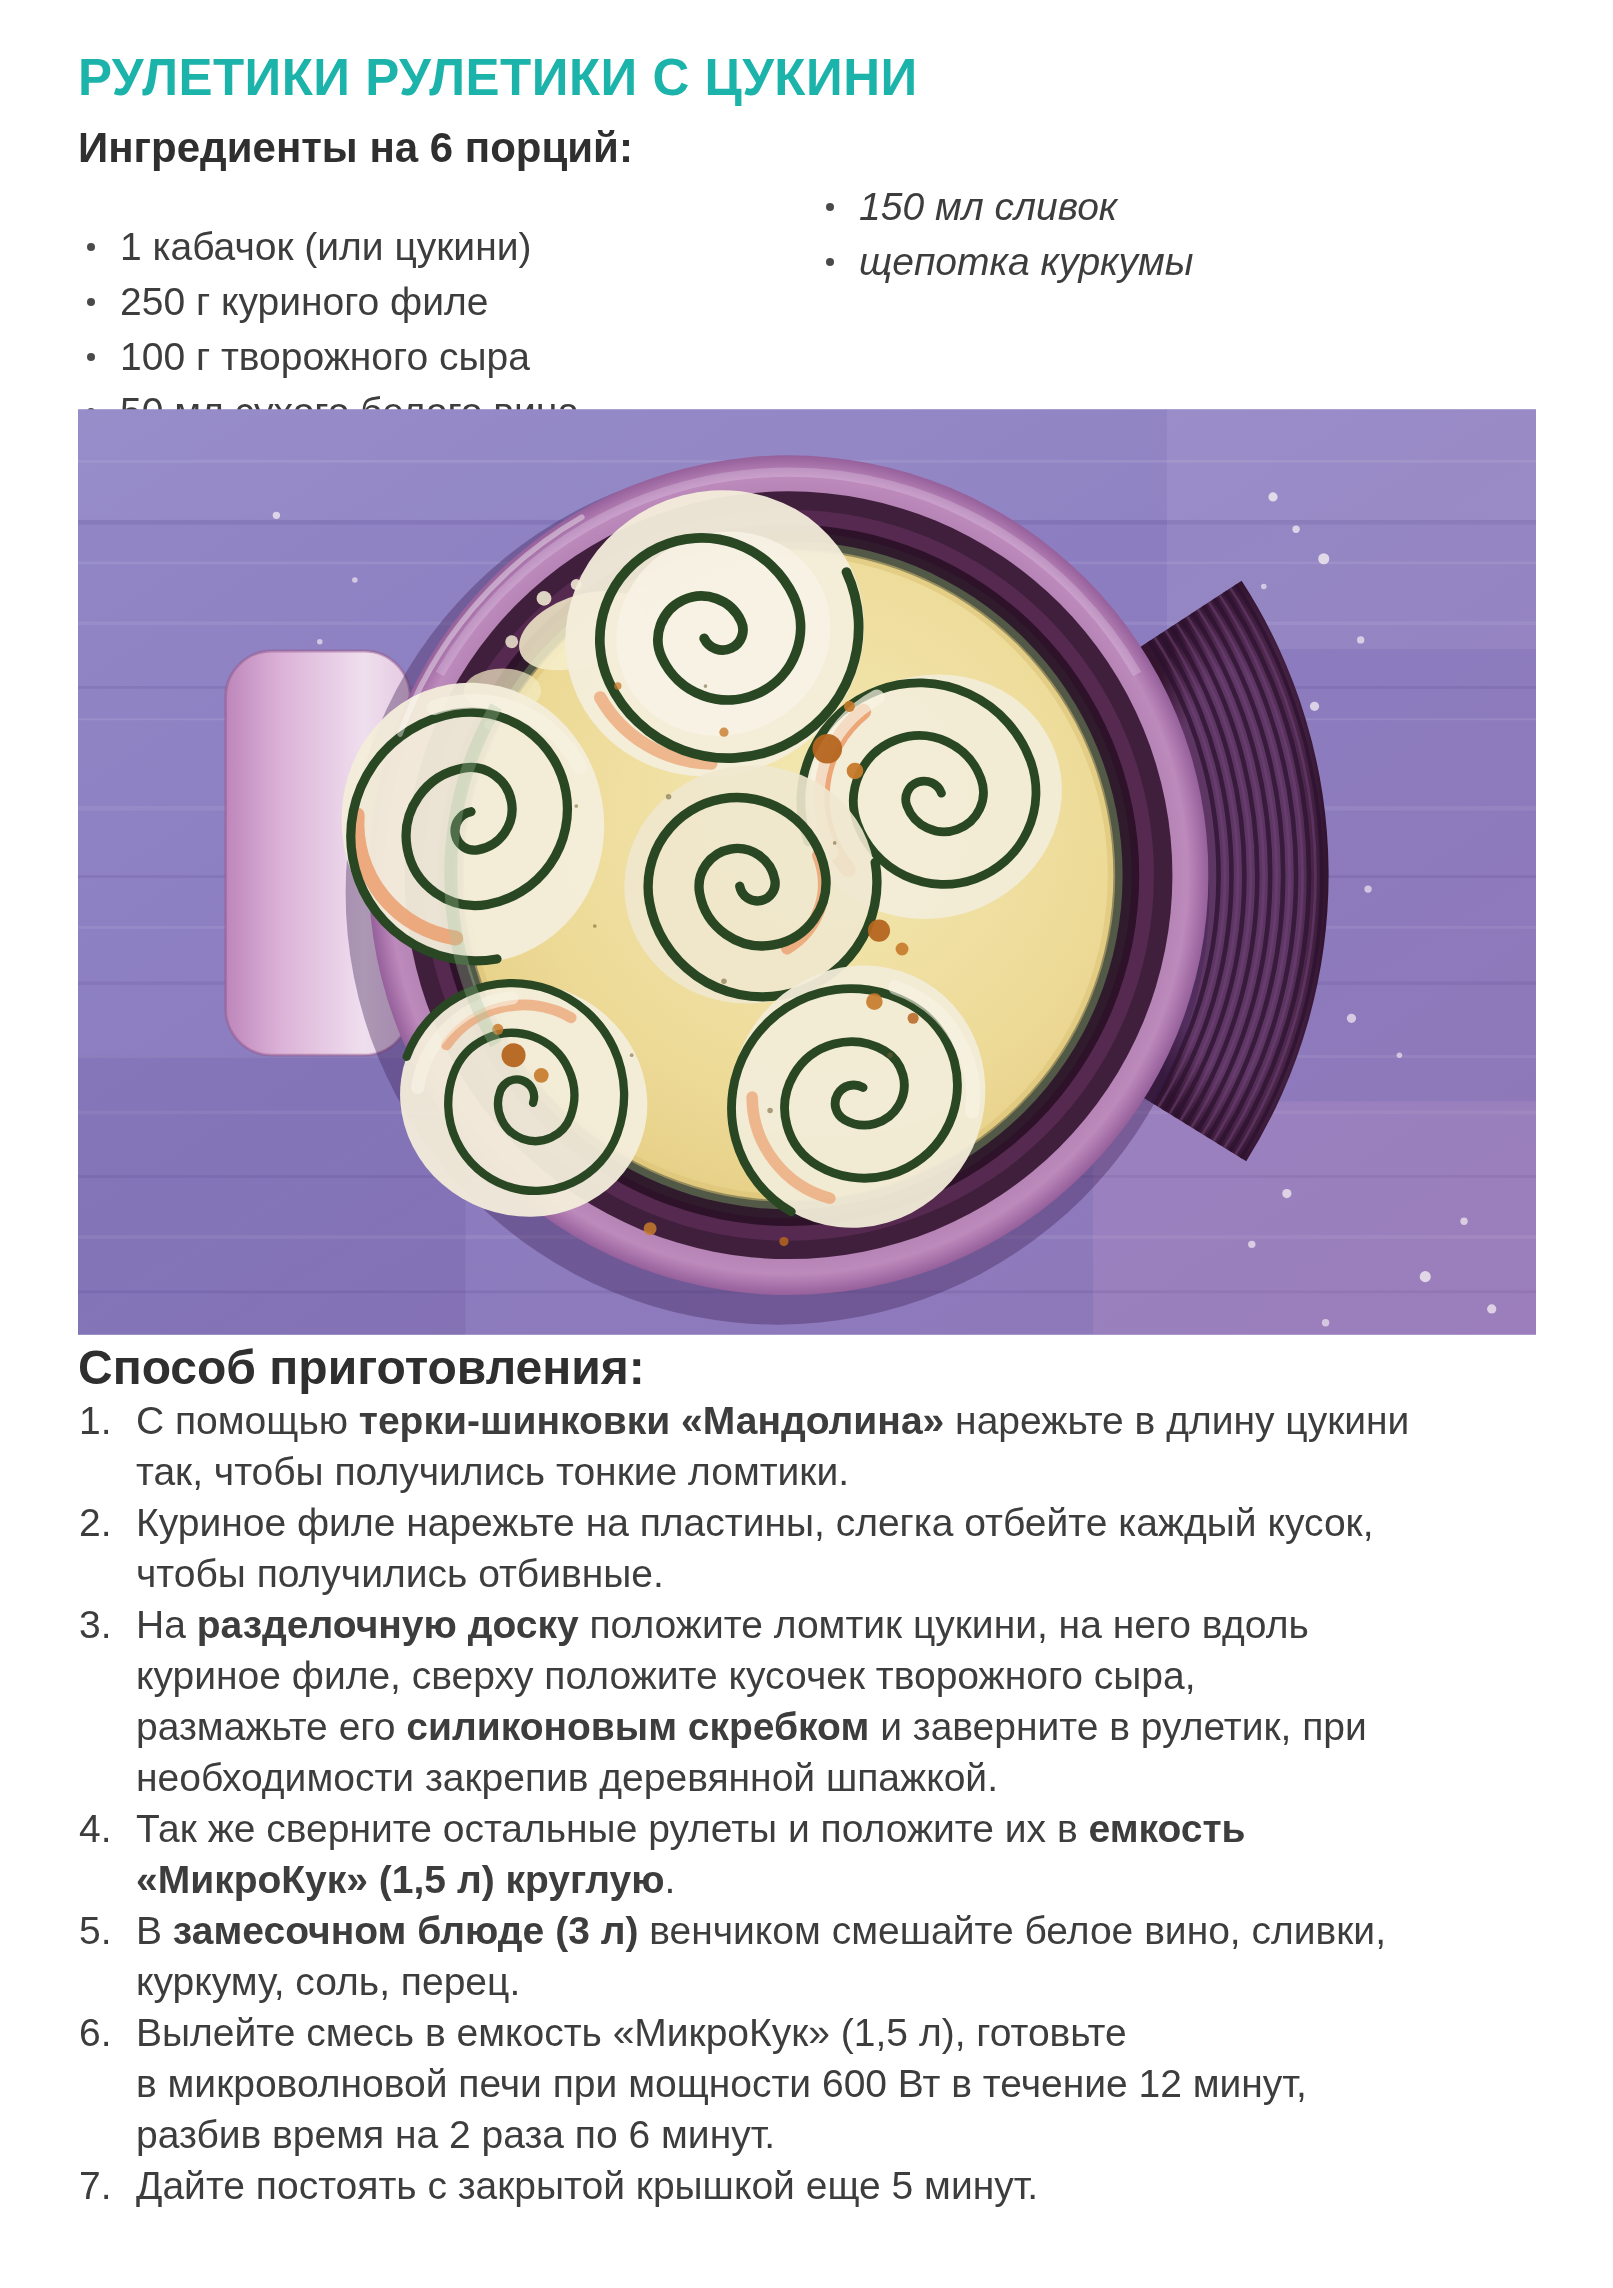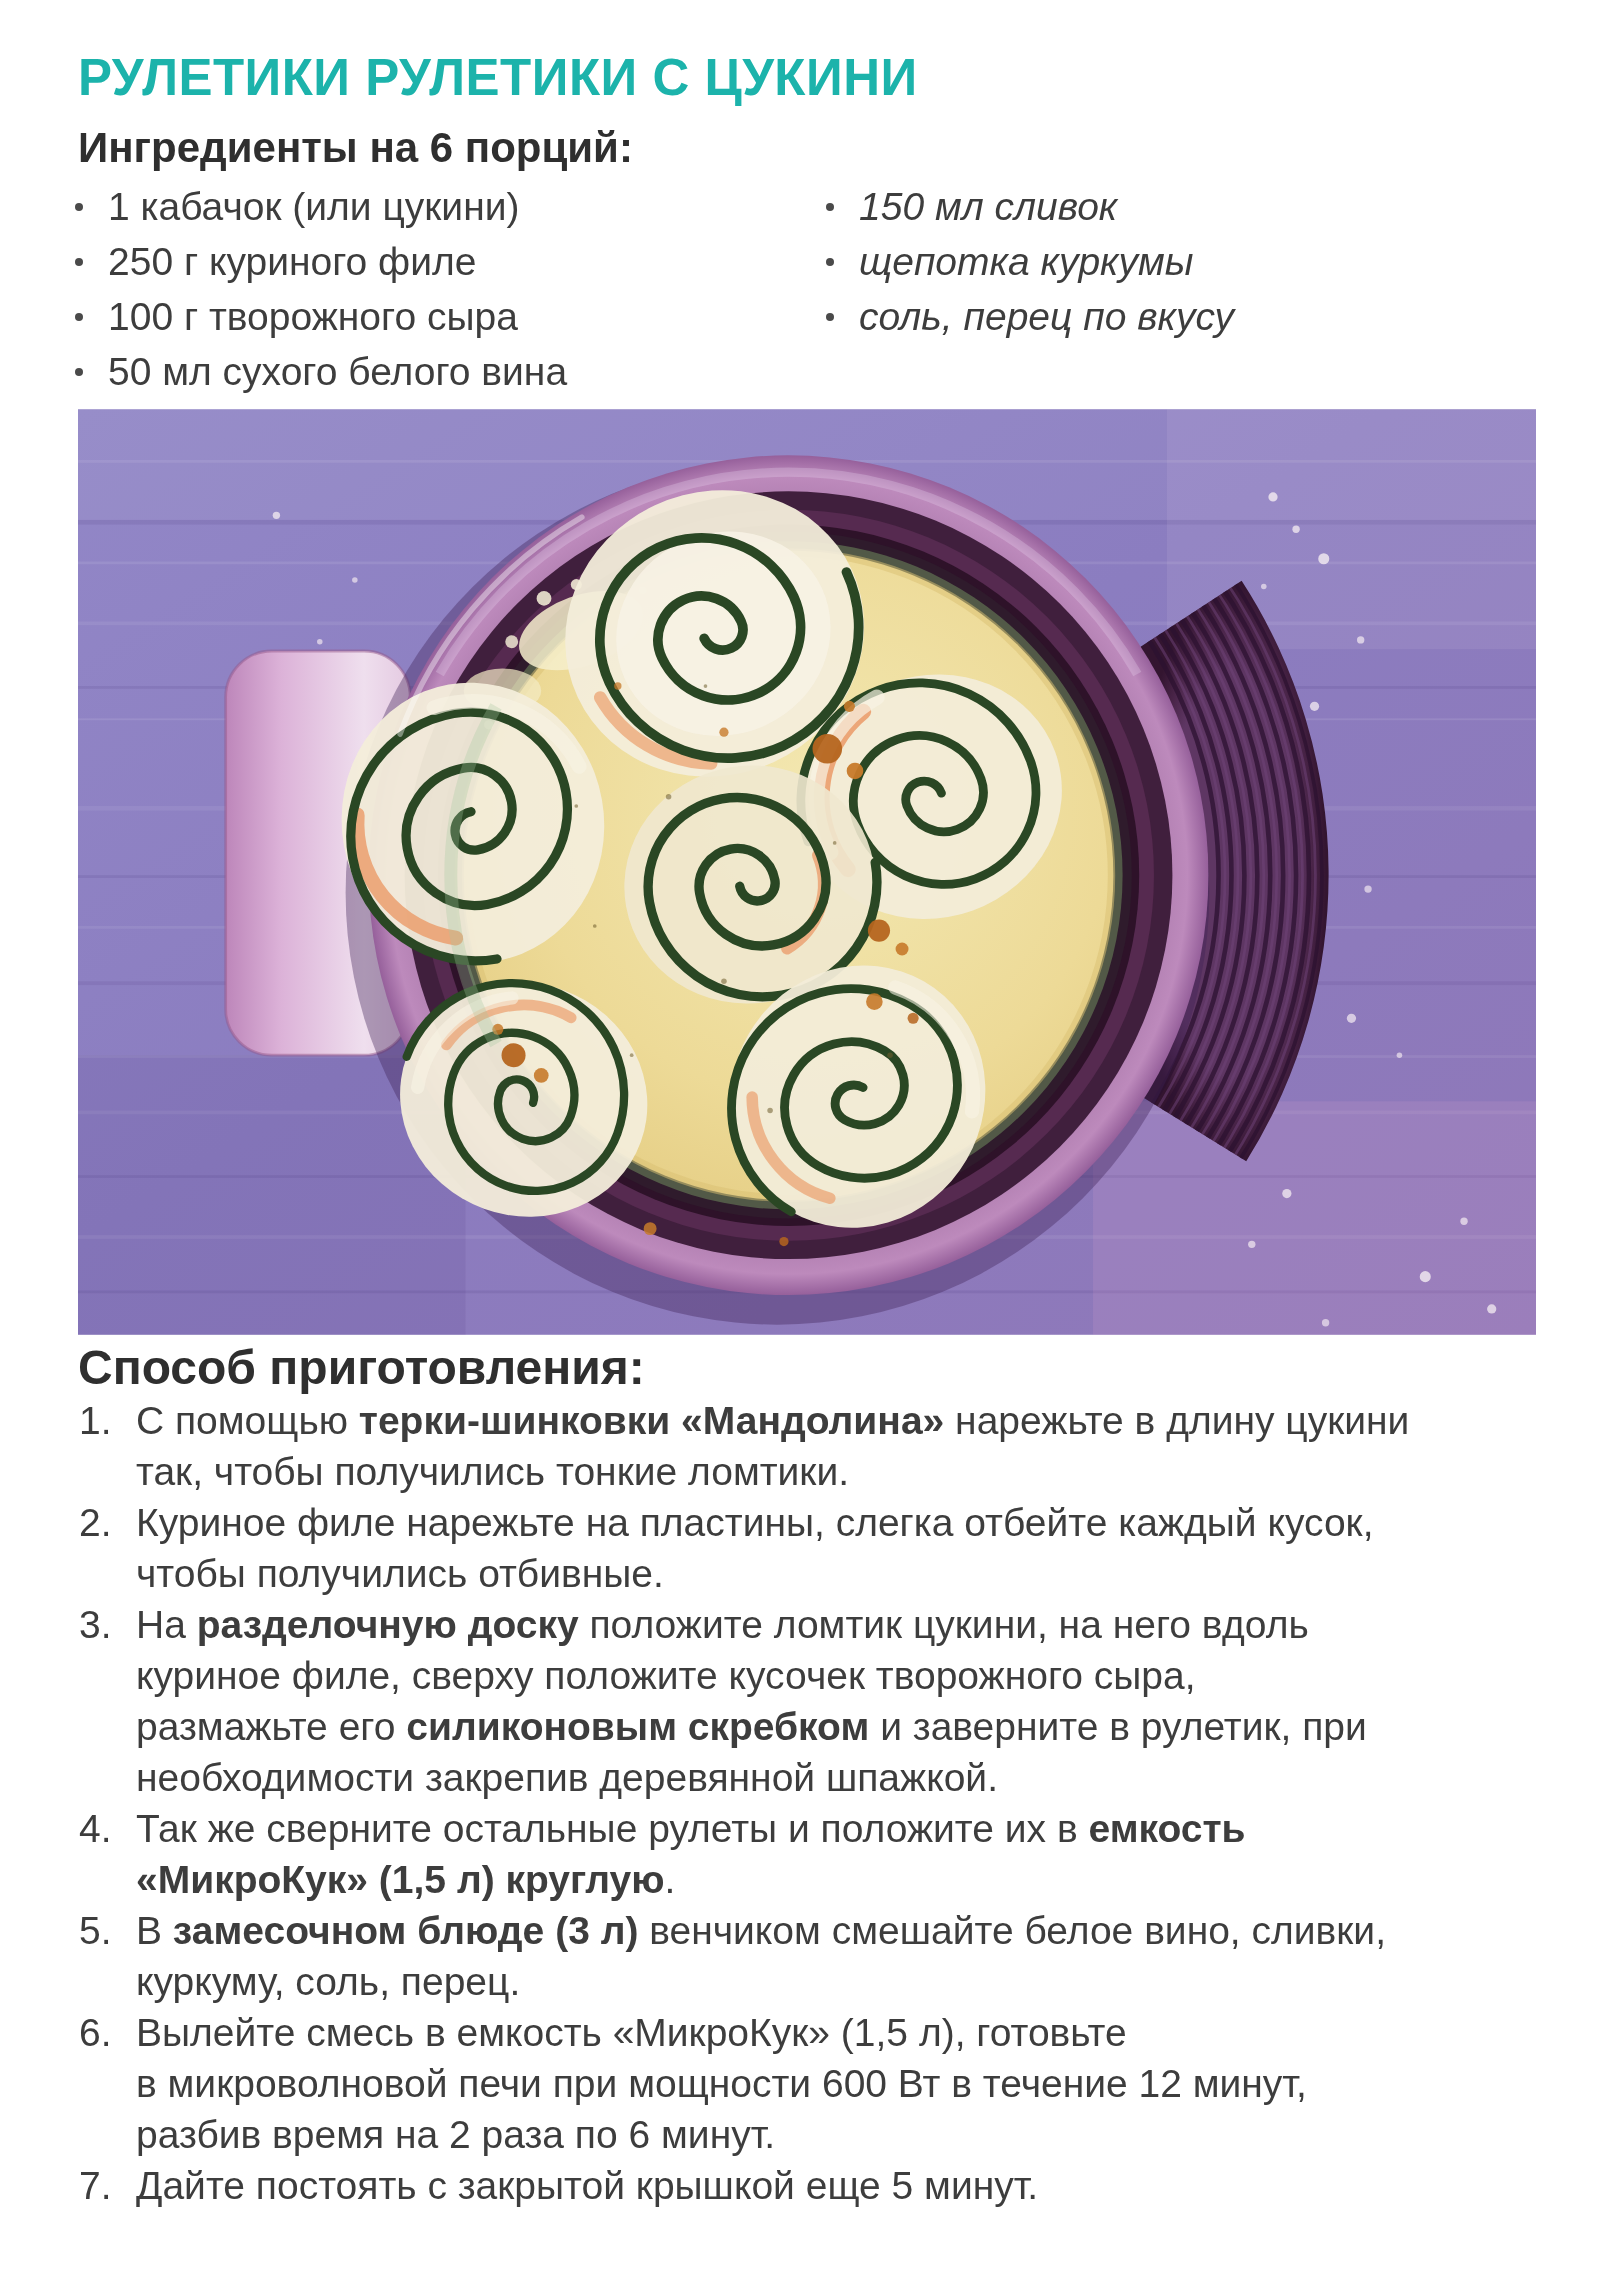--- a/index.html
+++ b/index.html
@@ -13,21 +13,21 @@
   .recipe-title{
     left:78px;top:48px;width:1458px;
     font-size:51px;font-weight:bold;letter-spacing:0.5px;
     color:var(--accent,#1cb3ab);white-space:nowrap;
   }
   .ing-heading{
     left:78px;top:124px;font-size:42px;font-weight:bold;
     color:var(--heading-color,#2f2f2f);white-space:nowrap;
   }
   .ing-col{top:179px;font-size:39px;line-height:55px;}
-  .ing-col-left{left:73px;width:701px;}
+  .ing-col-left{left:85px;width:701px;margin-top:40px;}
   .ing-col-right{left:824px;width:665px;font-style:italic;}
   .ing-item{display:flex;align-items:flex-start;}
   .bullet{
     width:35px;flex:0 0 35px;position:relative;
   }
   .bullet::before{
     content:"";position:absolute;left:1.8px;top:24px;width:8.3px;height:8.3px;border-radius:50%;
     background:#4a4a4a;
   }
   .ing-text{white-space:nowrap;}
@@ -69,24 +69,20 @@
     </div>
   </div>
 <div class="abs ing-col ing-col-right">
     <div class="ing-item">
       <span class="bullet"></span>
       <span class="ing-text">150 мл сливок</span>
     </div>
     <div class="ing-item">
       <span class="bullet"></span>
       <span class="ing-text">щепотка куркумы</span>
-    </div>
-    <div class="ing-item">
-      <span class="bullet"></span>
-      <span class="ing-text">соль, перец по вкусу</span>
     </div>
   </div>
 
 <div class="abs photo-wrap" title="Круглая стеклянная емкость с куриными рулетиками с цукини в сливочном соусе с куркумой на фиолетовом деревянном фоне">
   <svg width="1458" height="926" viewBox="0 0 1580 1003" xmlns="http://www.w3.org/2000/svg">
     <defs>
       <linearGradient id="bgGrad" x1="0" y1="0" x2="1" y2="1">
         <stop offset="0" stop-color="#9287c7"></stop>
         <stop offset="0.45" stop-color="#8b7dc0"></stop>
         <stop offset="1" stop-color="#8f77b8"></stop>

